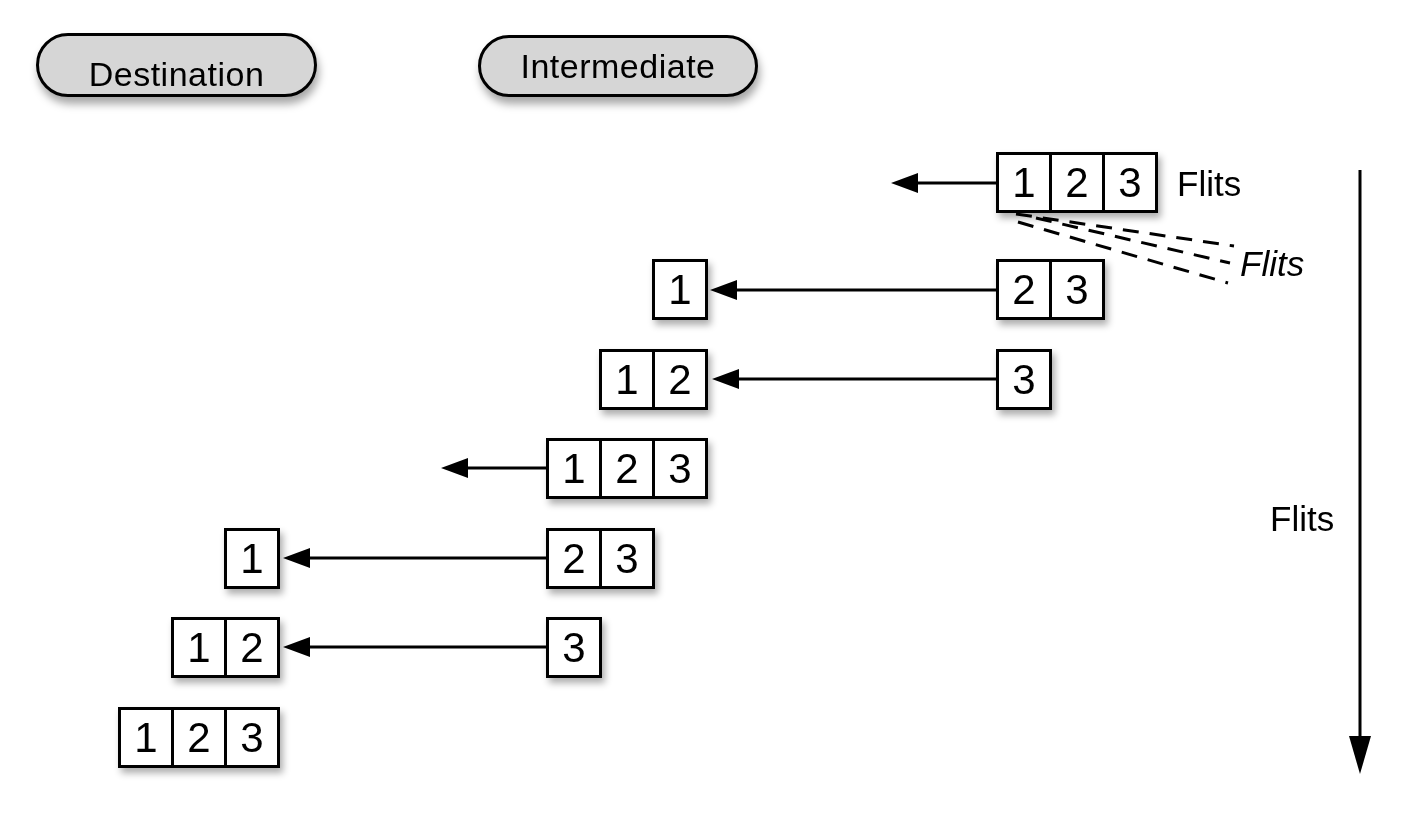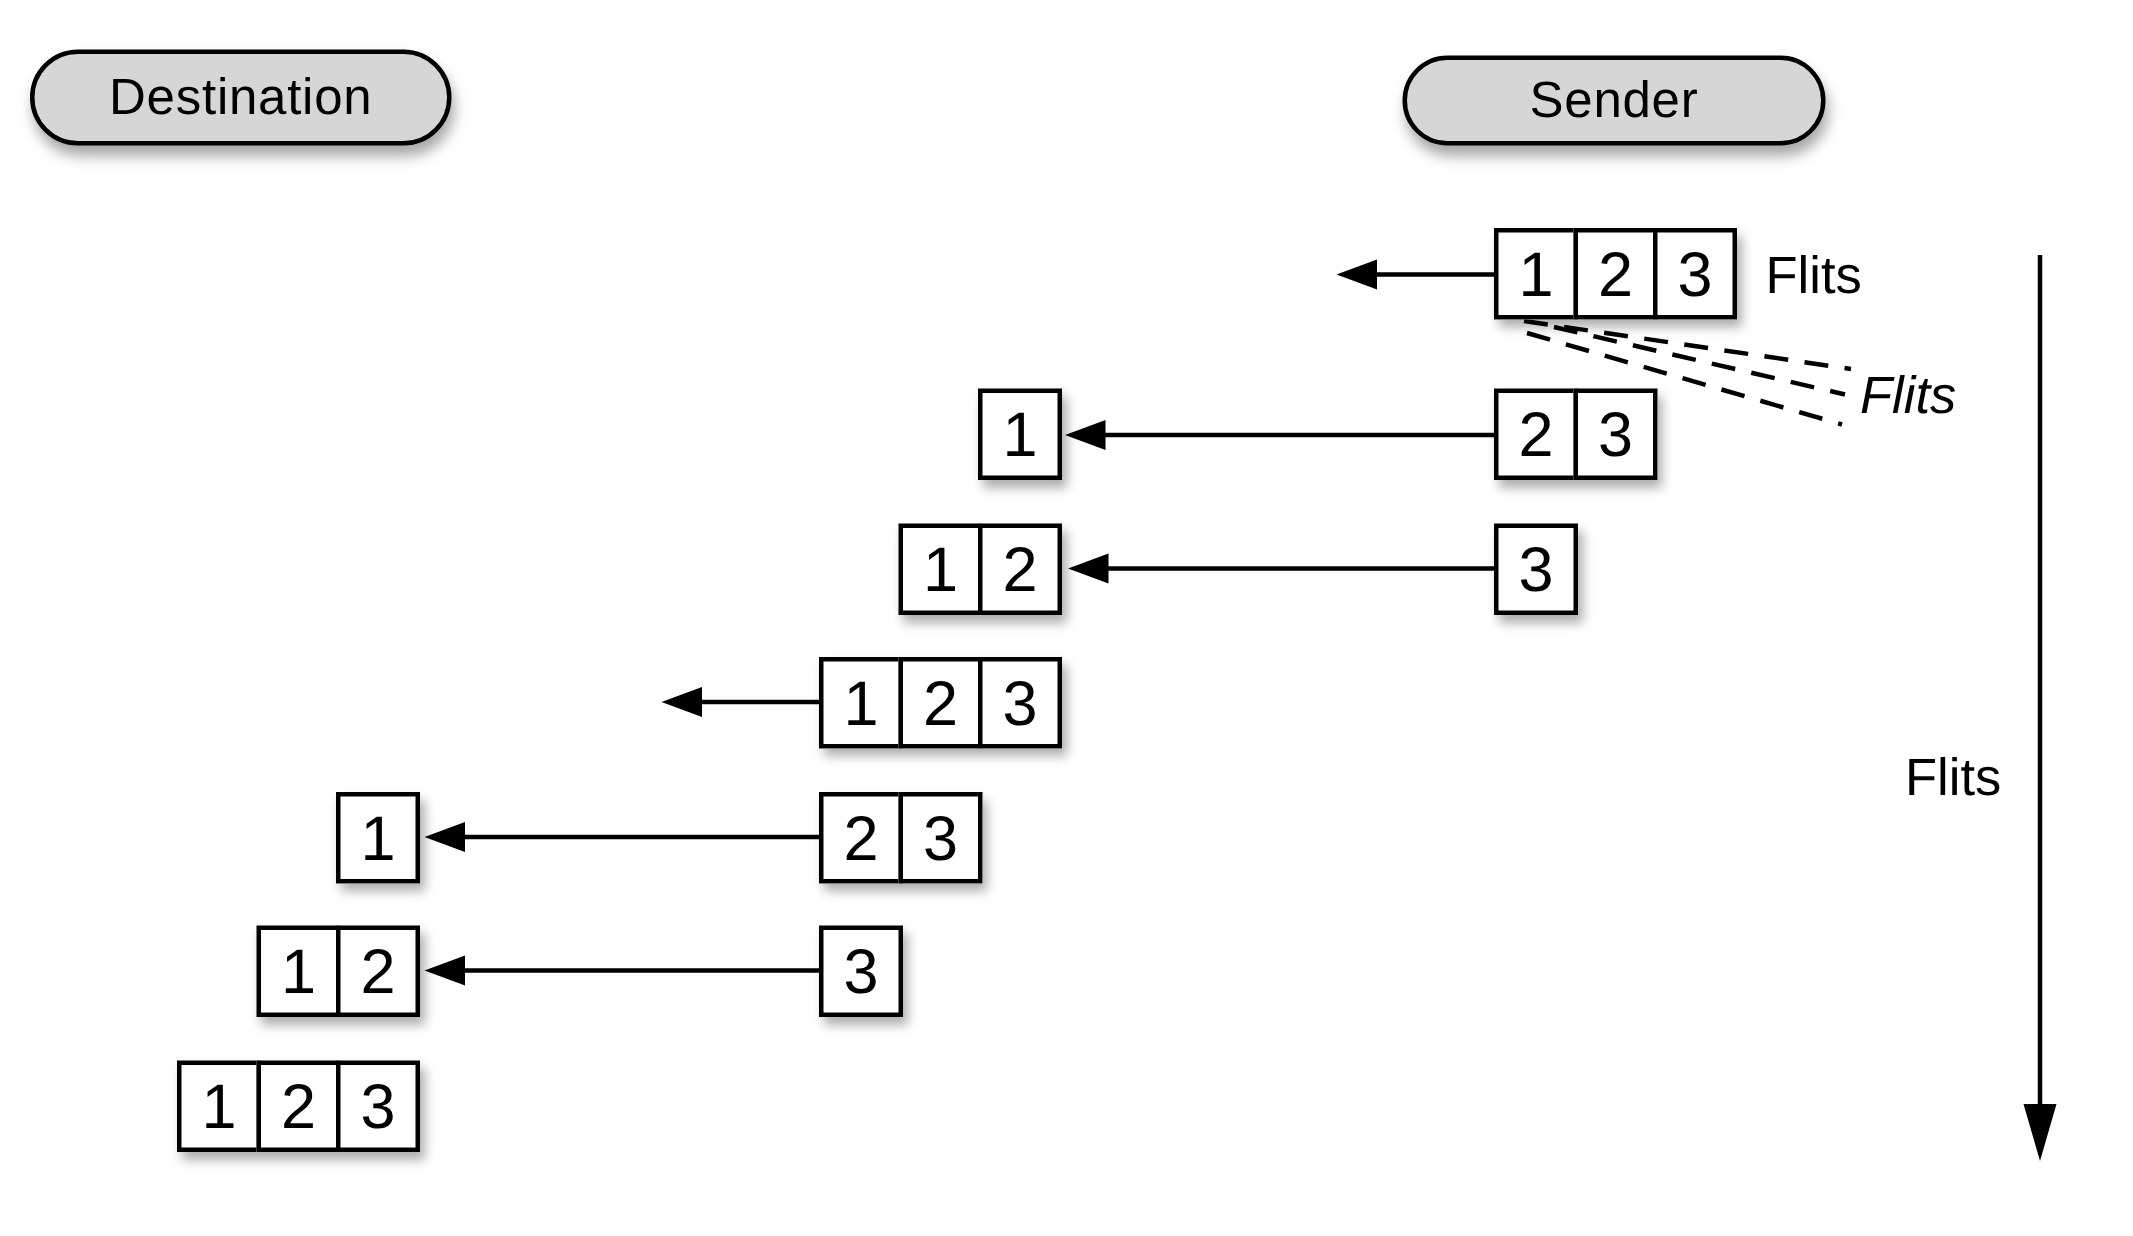--- a/index.html
+++ b/index.html
@@ -29,21 +29,21 @@
     display: flex;
     align-items: center;
     justify-content: center;
     background: #d6d6d6;
     border: 3px solid #000000;
     box-shadow: 2px 7px 9px rgba(0,0,0,0.35);
     font-size: 34px;
     letter-spacing: 0.5px;
     box-sizing: border-box;
   }
-  .pill-destination { left: 20px;  top: 33px; width: 281px; height: 64px; border-radius: 32px; }
+  .pill-destination { left: 36px;  top: 33px; width: 281px; height: 64px; border-radius: 32px; align-items: flex-end; }
   .pill-intermediate{ left: 478px; top: 35px; width: 280px; height: 62px; border-radius: 31px; }
   .pill-sender     { left: 935px; top: 37px; width: 282px; height: 60px; border-radius: 30px; }
 
   .flit-group {
     position: absolute;
     display: flex;
     box-shadow: 3px 5px 7px rgba(0,0,0,0.32);
   }
   .flit {
     width: 56px;
@@ -108,22 +108,22 @@
 
     <g stroke="#000" stroke-width="3" fill="#000">
       <line x1="1360" y1="170" x2="1360" y2="738"></line>
       <polygon points="1360,774 1349,736 1371,736" stroke="none"></polygon>
     </g>
   </svg>
 
   <div class="node-pill pill-destination">
     <span>Destination</span>
   </div>
-  <div class="node-pill pill-sender">
-    <span>Sender</span>
+  <div class="node-pill pill-intermediate">
+    <span>Intermediate</span>
   </div>
 
   <div class="flit-group" style="left:996px; top:152px">
     <div class="flit">1</div>
     <div class="flit">2</div>
     <div class="flit">3</div>
   </div>
 
   <div class="flit-group" style="left:652px; top:259px">
     <div class="flit">1</div>

